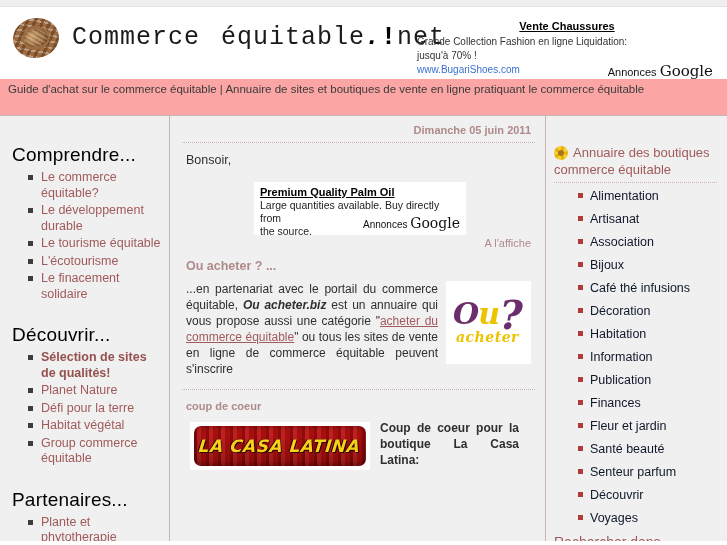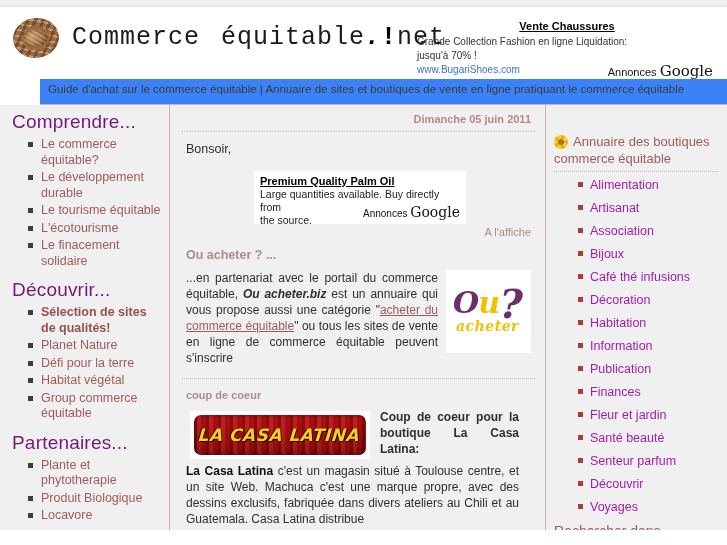--- a/index.html
+++ b/index.html
@@ -116,25 +116,24 @@
   .header-ad .ad-brand .g {
     font-family: "DejaVu Serif", serif;
     font-size: 15px;
   }
   .ad-row { position: relative; }
 
   
   .tagline {
     font-size: 11.5px;
     color: #3a3a3a;
-    padding: 4px 0 9px 8px;
+    padding: 4px 0 20px 8px;
     border-bottom: 1px solid #c9b4b4;
-    background: #3b82f6;
+    background: #fca5a5;
     white-space: nowrap;
-    margin-left: 40px;
   }
 
   
   .columns {
     display: flex;
     height: 425px;
     background: #f0f0f0;
   }
   .col-left {
     width: 170px;
@@ -160,23 +159,23 @@
     background: #f0f0f0;
     box-sizing: border-box;
     padding: 6px 8px 0 6px;
     overflow: hidden;
     margin-top: 20px;
   }
 
   
   .side-head {
     font-size: 19px;
-    color: #701a75;
+    color: #000000;
     font-weight: normal;
-    margin: 0 0 4px 2px;
+    margin: 22px 0 4px 2px;
     letter-spacing: .2px;
   }
   ul.side-list {
     list-style: none;
     margin: 0 0 10px 0;
     padding: 0 0 0 18px;
   }
   ul.side-list li {
     position: relative;
     font-size: 12.5px;
@@ -410,21 +409,21 @@
   }
   ul.rs-list {
     list-style: none;
     margin: 0 0 8px 0;
     padding: 0 0 0 26px;
   }
   ul.rs-list li {
     position: relative;
     font-size: 12.5px;
     line-height: 15px;
-    color: #a21caf;
+    color: #0f172a;
     margin-bottom: 8px;
     padding-left: 12px;
   }
   ul.rs-list li::before {
     content: "";
     position: absolute;
     left: 0;
     top: 4px;
     width: 5px;
     height: 5px;
@@ -536,21 +535,20 @@
 
       <div class="sect-title small">coup de coeur</div>
 
       <div class="article clearfix">
         <div class="casa-banner">
           <div class="casa-inner">
               <span>LA CASA LATINA</span>
             </div>
         </div>
         <p class="coup-lead">Coup de coeur pour la boutique La Casa Latina:</p>
-        <p class="coup-body"><b>La Casa Latina</b><span> c'est un magasin situé à Toulouse centre, et un site Web. Machuca c'est une marque propre, avec des dessins exclusifs, fabriquée dans divers ateliers au Chili et au Guatemala. Casa Latina distribue</span></p>
       </div>
 
     </div>
 
     <div class="col-right">
       <div class="rs-head">
         <span class="sunflower"></span><span>Annuaire des boutiques</span><br>
         <span>commerce équitable</span>
       </div>
       <div class="rs-dotted"></div>

